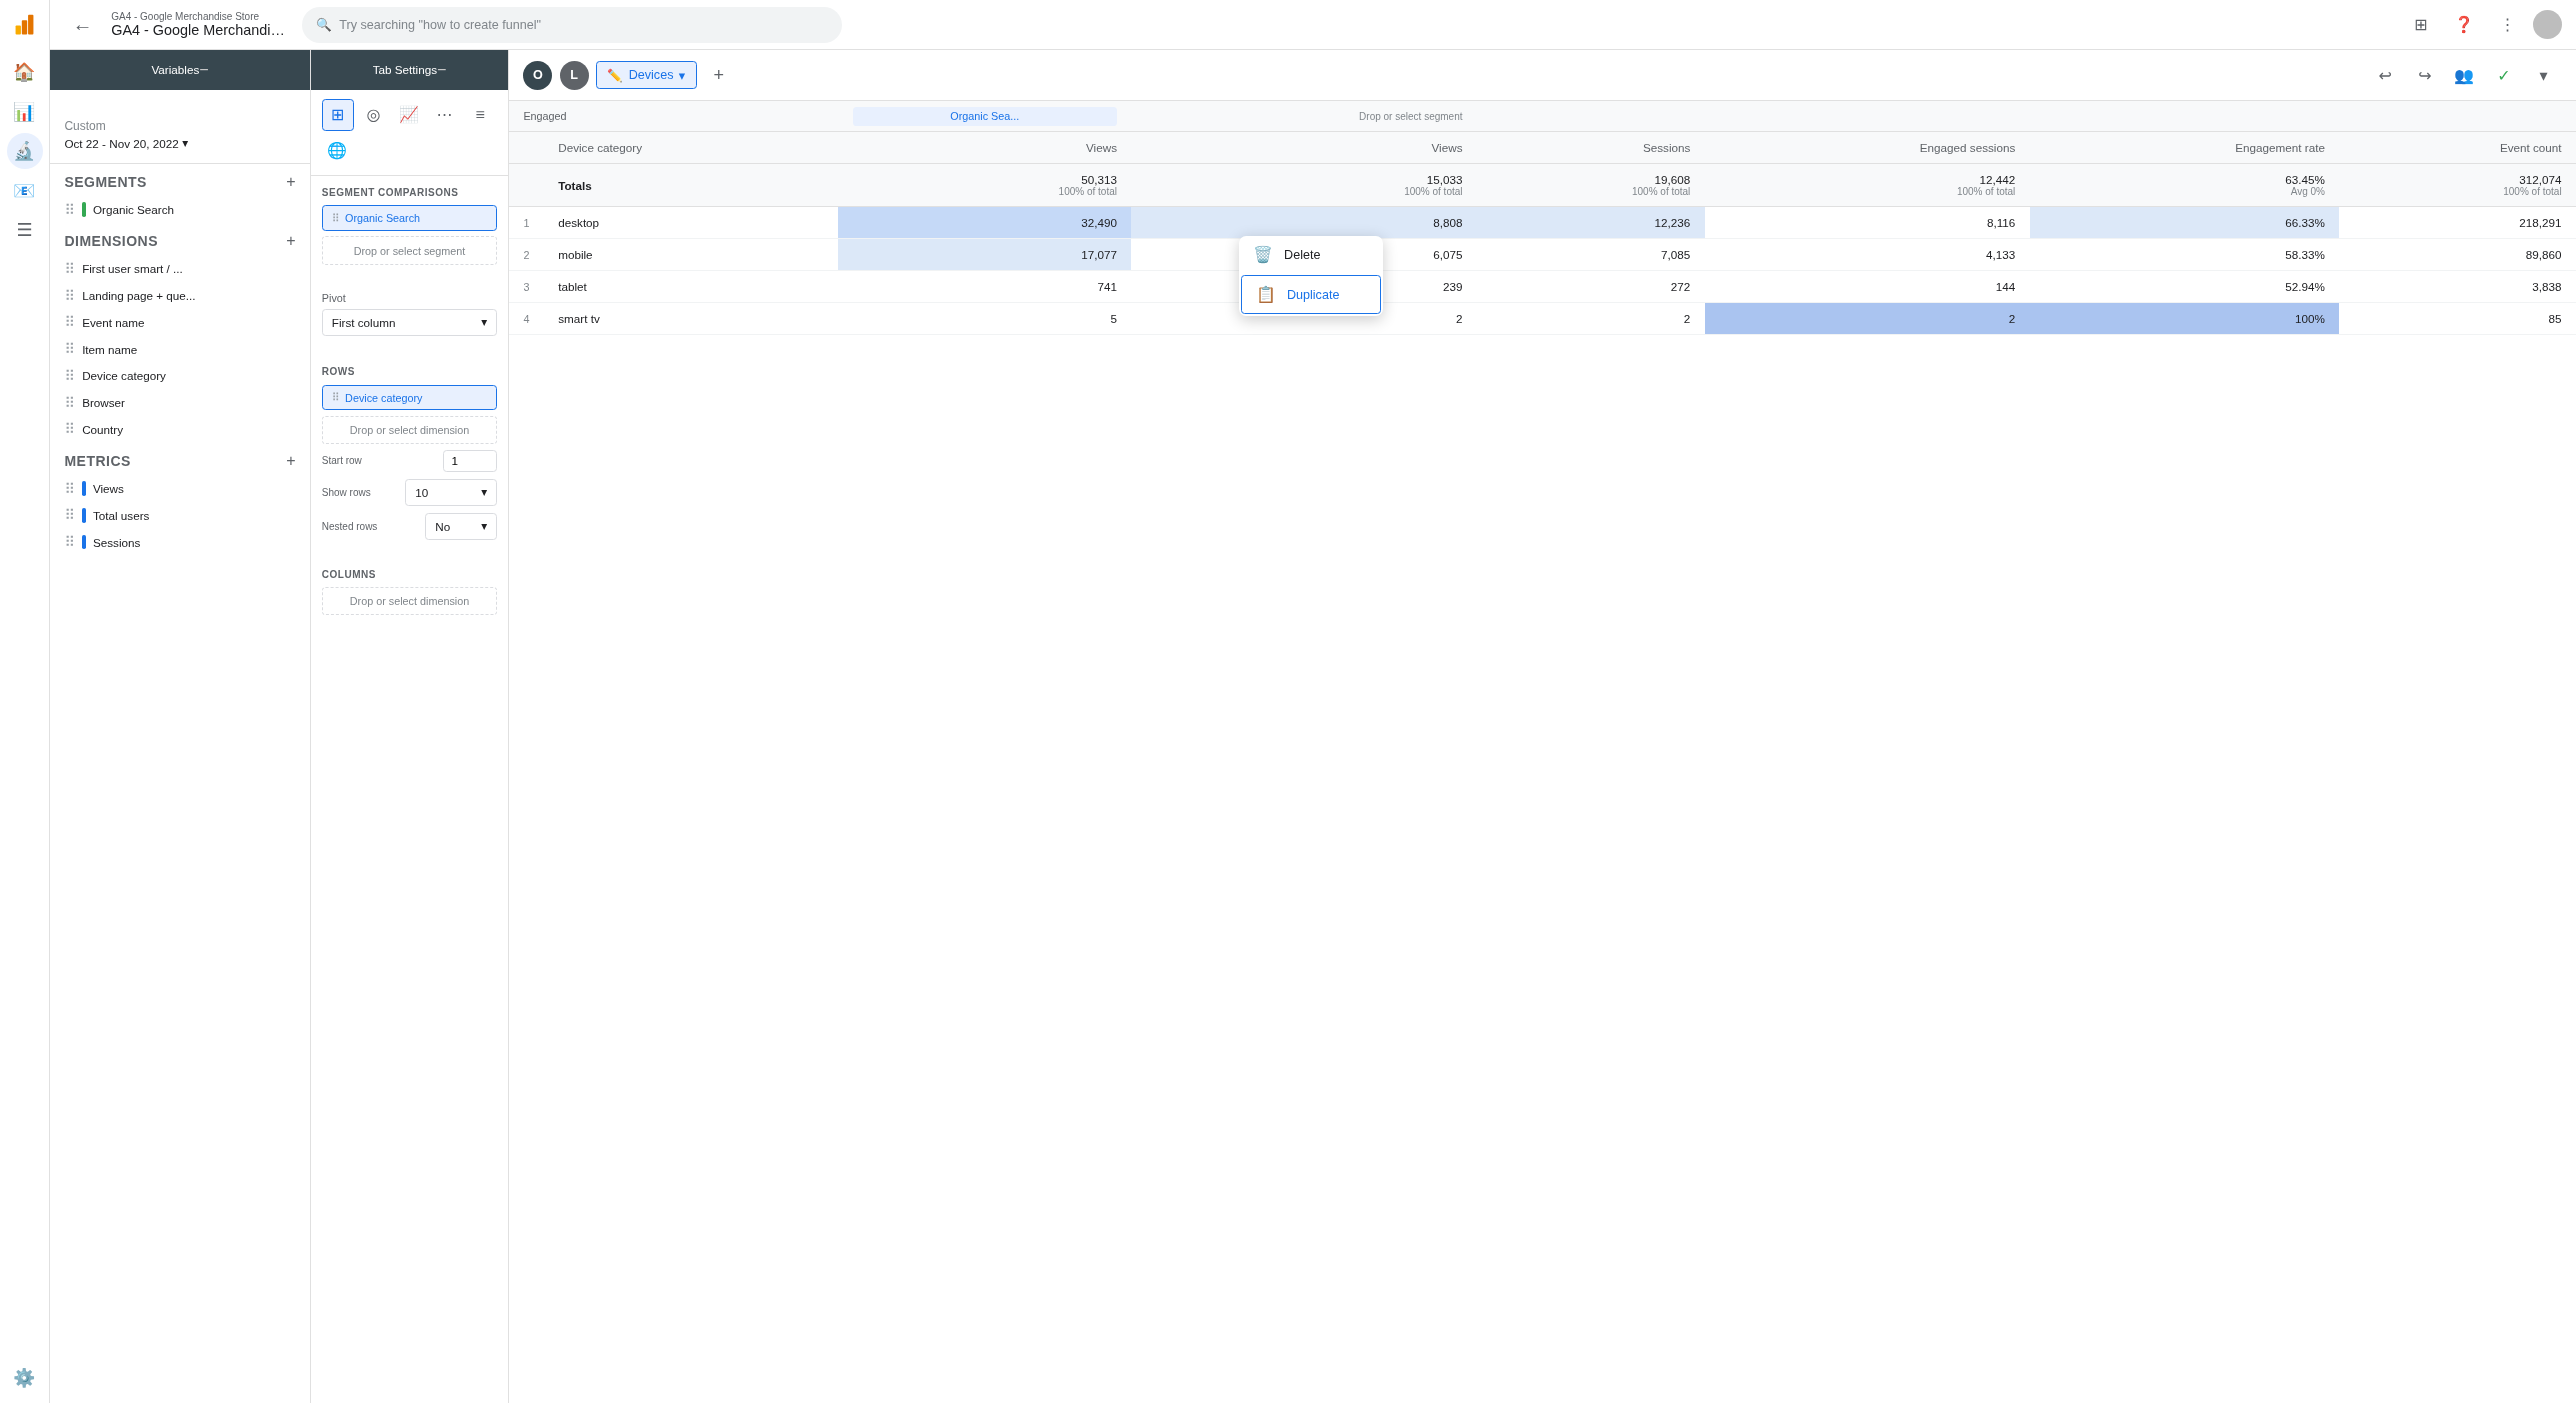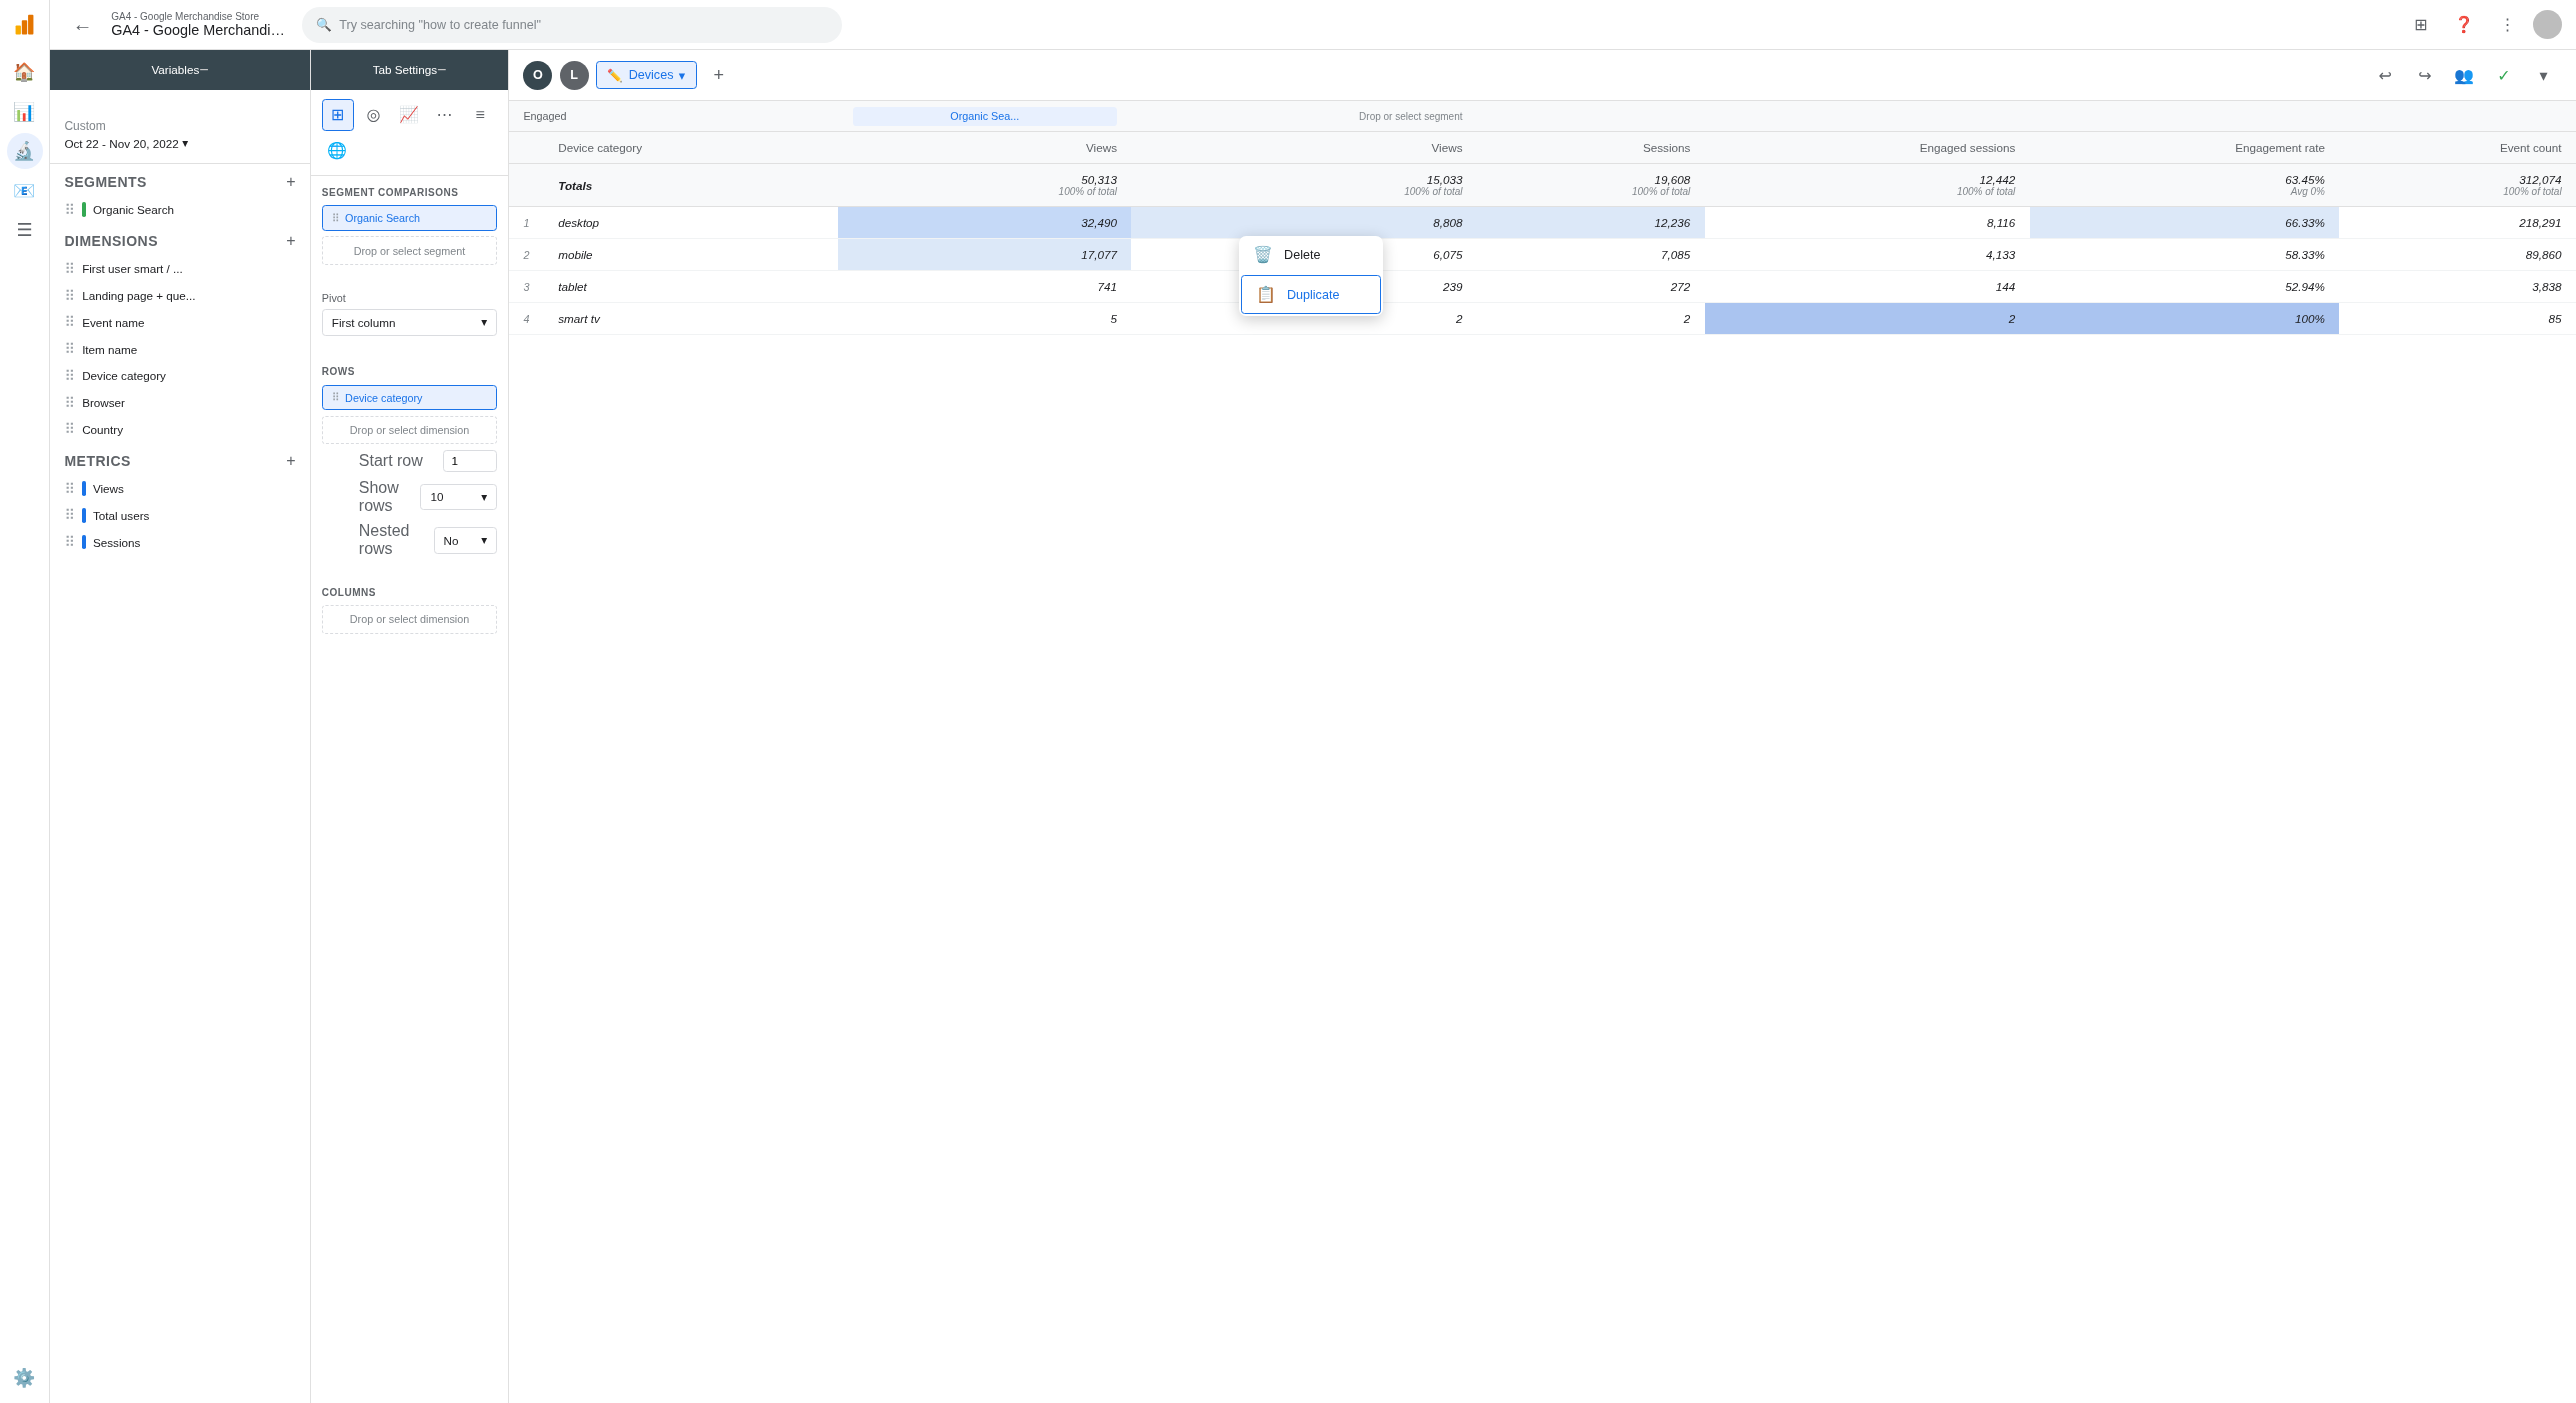--- a/index.html
+++ b/index.html
@@ -266,21 +266,21 @@
       font-size: 11.7px;
       width: 54px;
     }
 
     .inline-row {
       display: flex;
       align-items: center;
       justify-content: space-between;
       margin-bottom: 7.2px;
     }
-    .inline-label { font-size: 16px; color: #5f6368; margin-left: 37px; }
+    .inline-label { font-size: 10px; color: #5f6368; }
 
     
     .right-panel {
       flex: 1;
       display: flex;
       flex-direction: column;
       overflow: hidden;
       background: #fff;
     }
 
@@ -374,21 +374,20 @@
       padding: 3.6px 7.2px;
       border-radius: 3.6px;
       font-size: 10.8px;
       font-weight: 500;
     }
     tbody td {
       padding: 9px 14.4px;
       border-bottom: 0.9px solid #f1f3f4;
       text-align: right;
       color: #202124;
-      font-style: italic;
     }
     tbody td:first-child { text-align: center; color: #80868b; font-size: 10.8px; width: 29px; }
     tbody td:nth-child(2) { text-align: left; font-weight: 500; }
     .totals-row td {
       background: #f8f9fa;
       font-weight: 500;
       border-top: 0.9px solid #e0e0e0;
       border-bottom: 0.9px solid #e0e0e0;
     }
     .totals-row td:nth-child(2) { font-weight: 600; }

